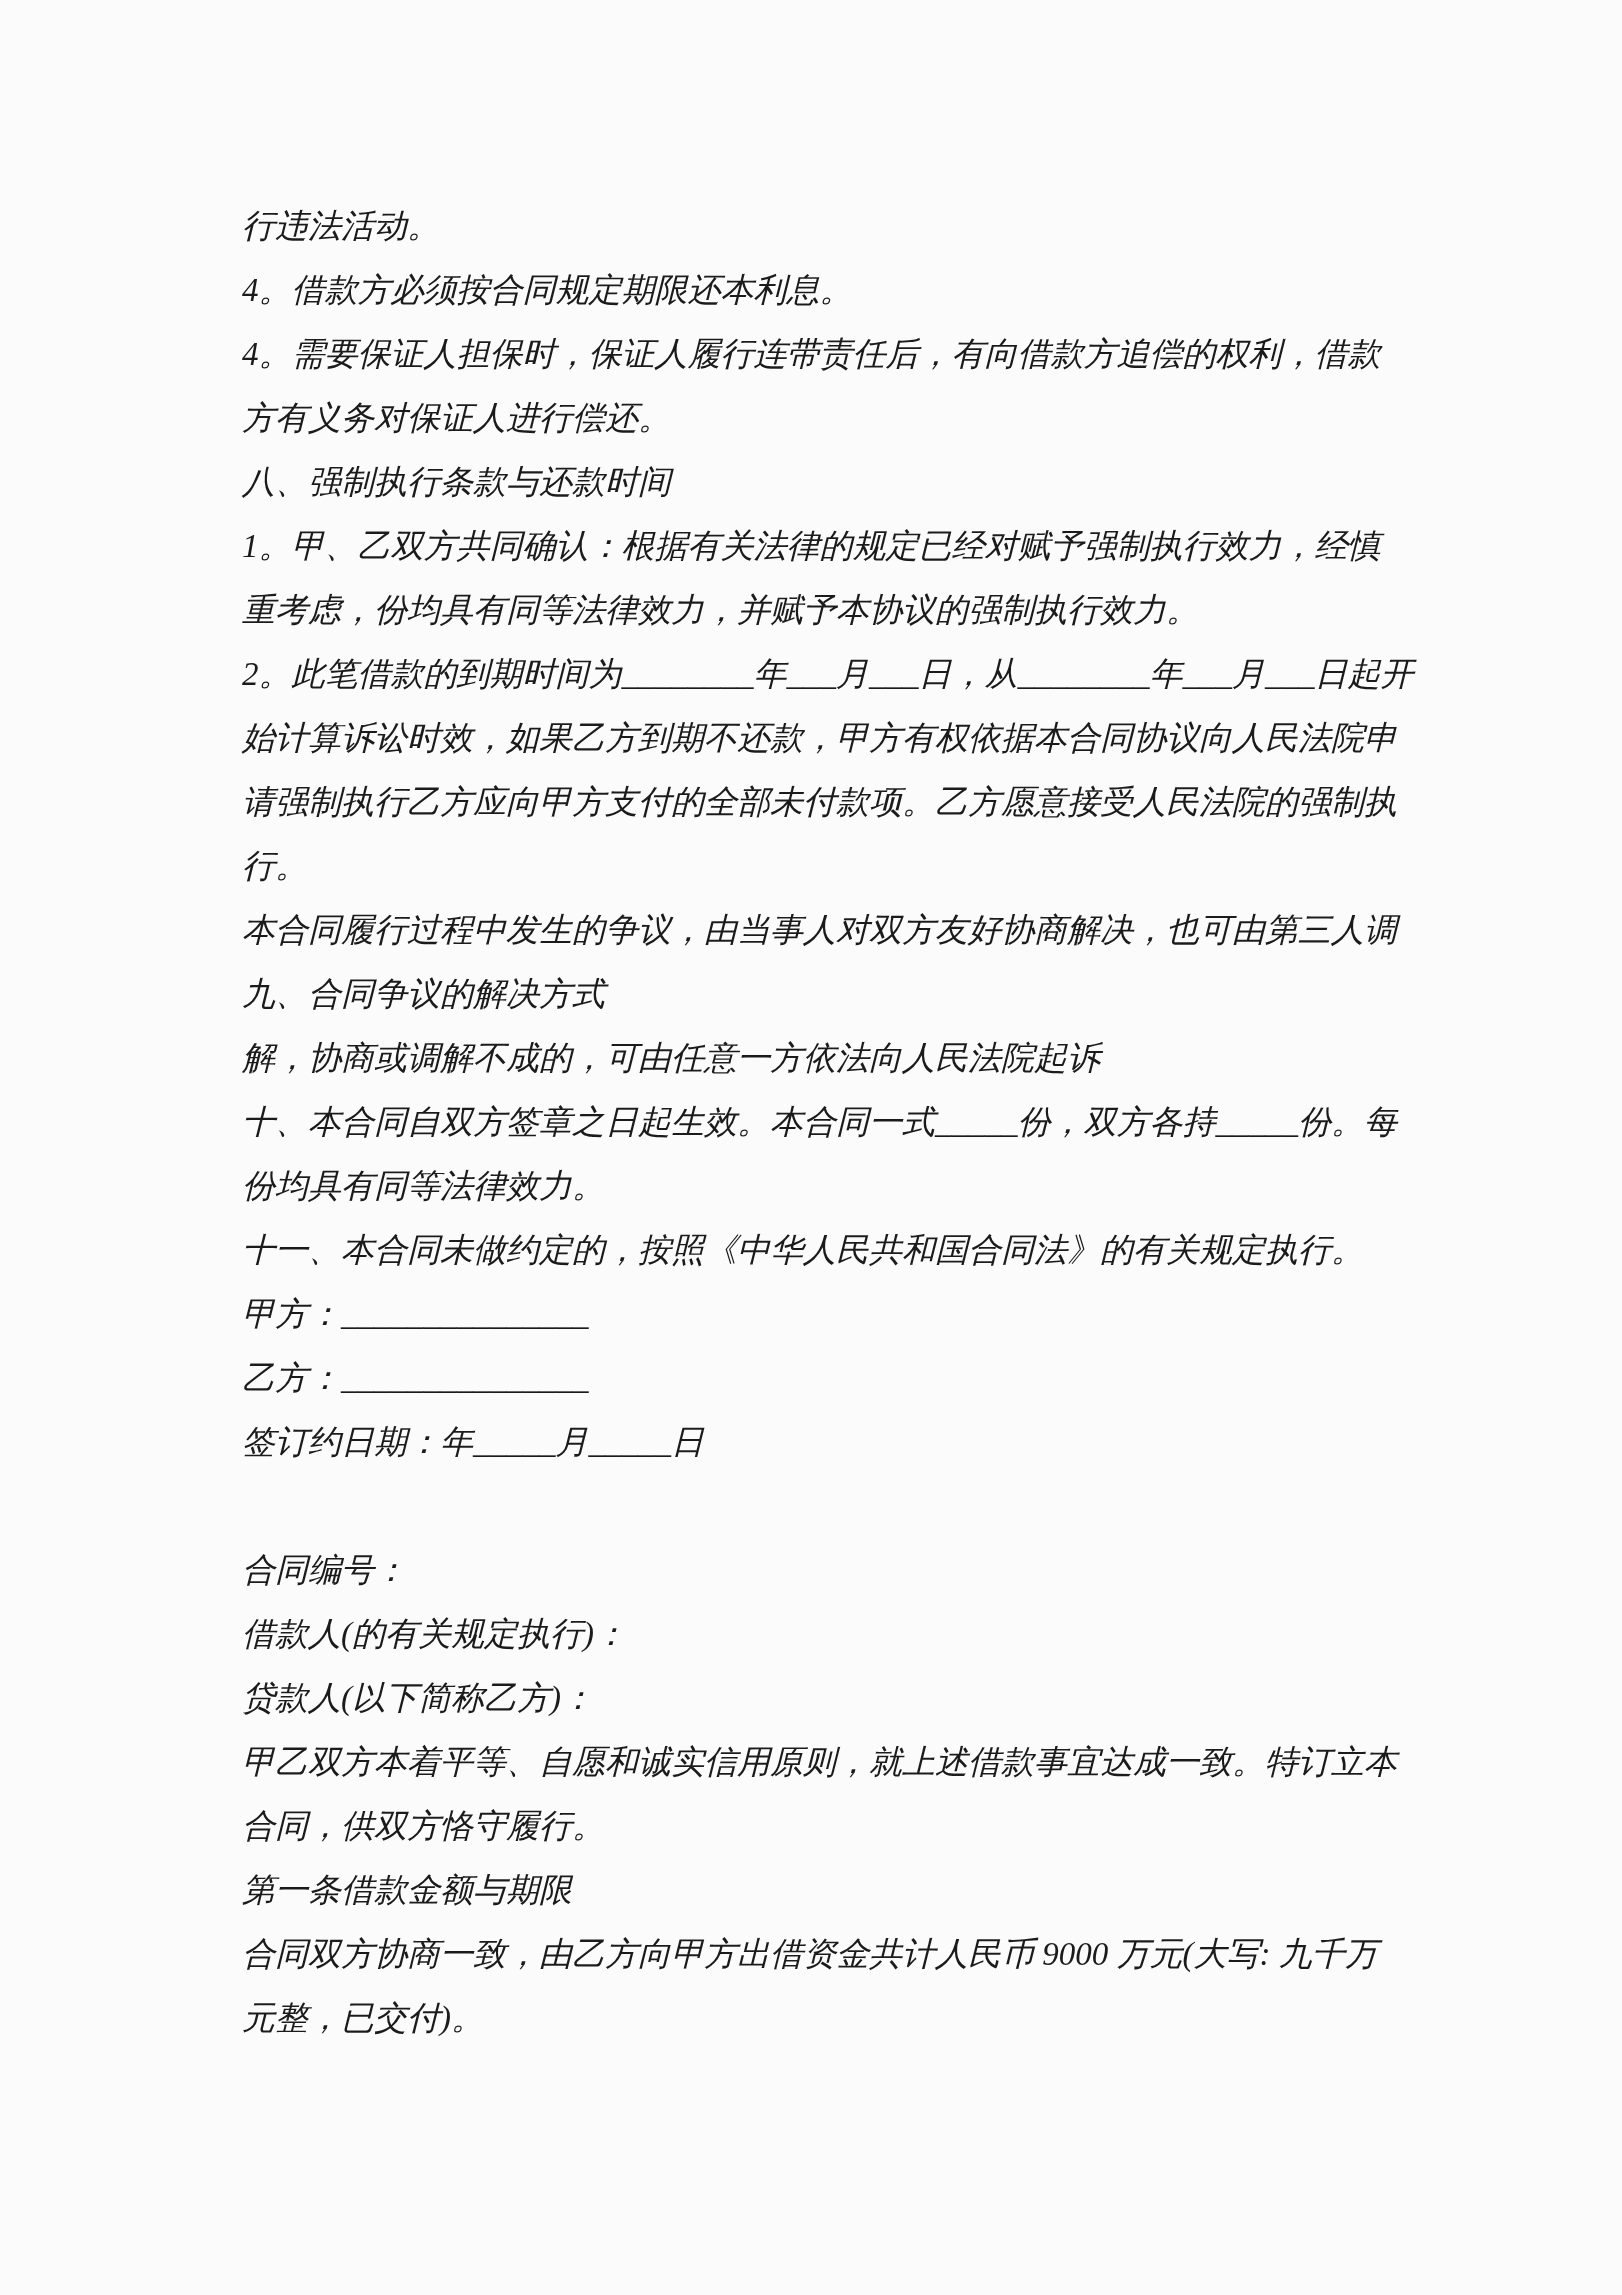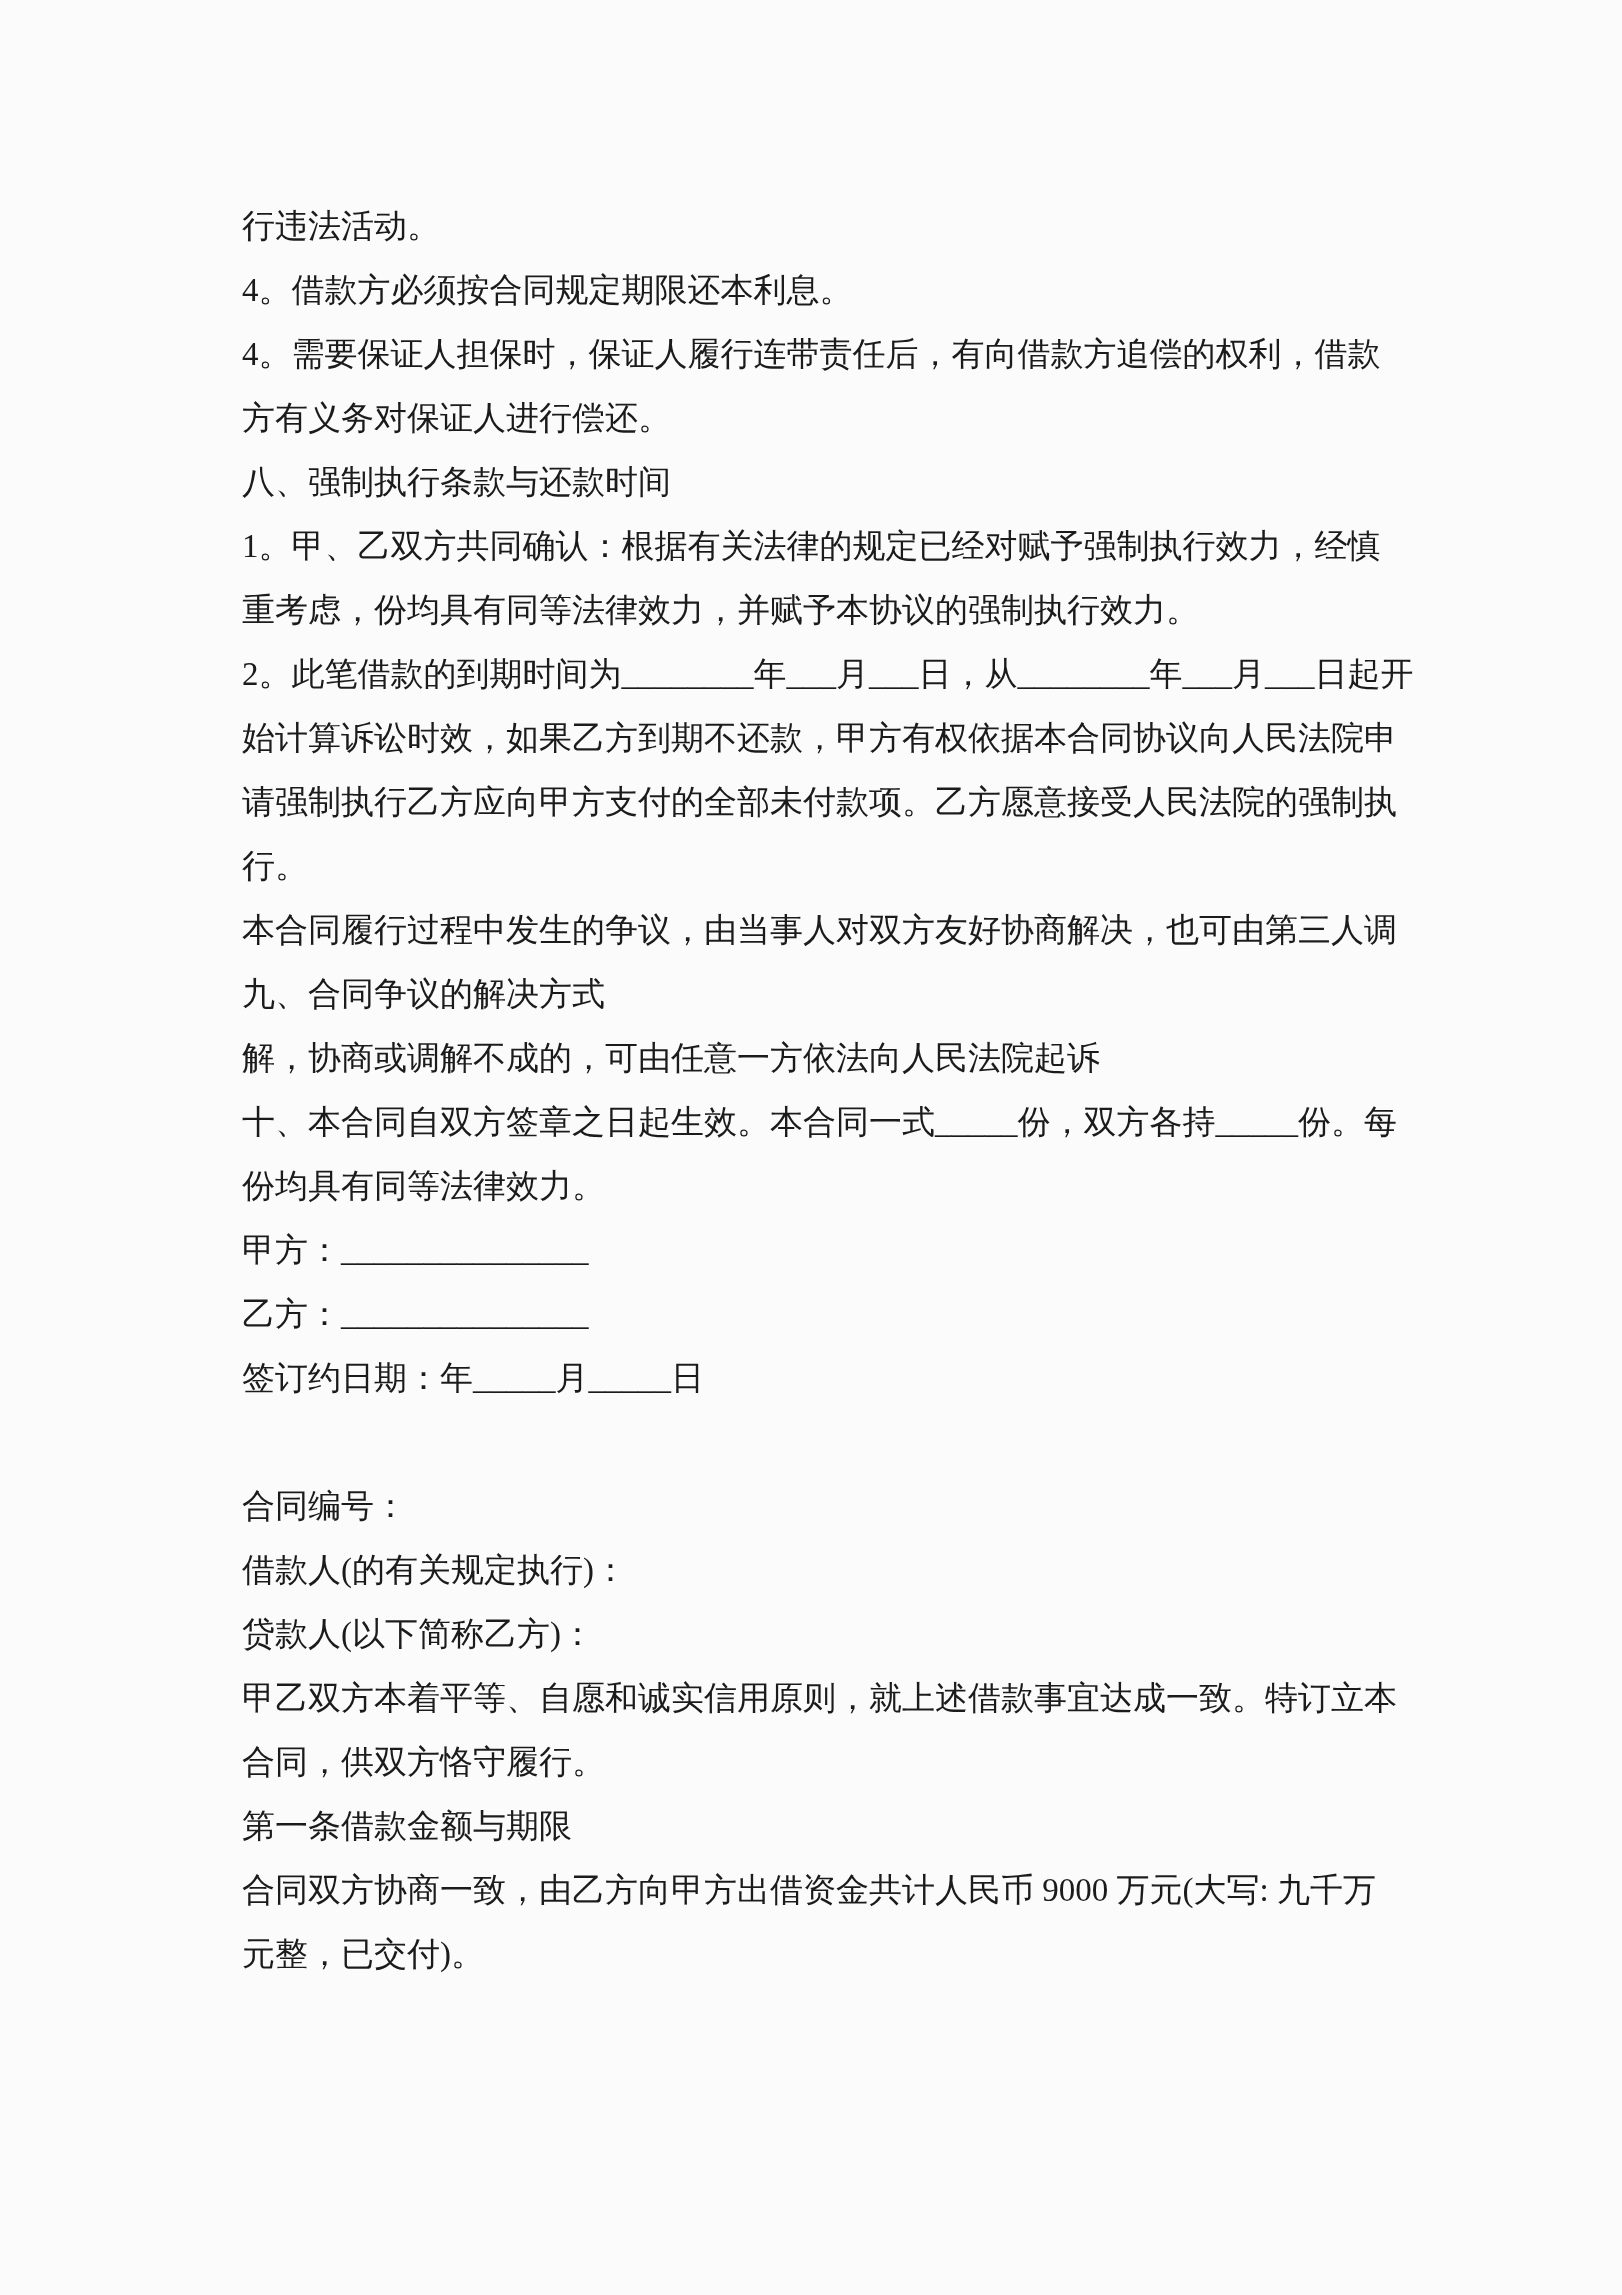--- a/index.html
+++ b/index.html
@@ -7,20 +7,21 @@
     padding: 0;
     background: #fafafa;
   }
   .page {
     position: relative;
     width: 1623px;
     height: 2295px;
     background: #fbfbfb;
     overflow: hidden;
     font-family: "Liberation Serif", "DejaVu Serif", serif;
+    font-style: italic;
   }
   .text-block {
     position: absolute;
     left: 242px;
     top: 194px;
     width: 1165px;
   }
   .line {
     min-height: 64px;
     line-height: 64px;
@@ -45,20 +46,21 @@
     <div class="line">重考虑，份均具有同等法律效力，并赋予本协议的强制执行效力。</div>
     <div class="line">2。此笔借款的到期时间为________年___月___日，从________年___月___日起开</div>
     <div class="line">始计算诉讼时效，如果乙方到期不还款，甲方有权依据本合同协议向人民法院申</div>
     <div class="line">请强制执行乙方应向甲方支付的全部未付款项。乙方愿意接受人民法院的强制执</div>
     <div class="line">行。</div>
     <div class="line">本合同履行过程中发生的争议，由当事人对双方友好协商解决，也可由第三人调</div>
     <div class="line">九、合同争议的解决方式</div>
     <div class="line">解，协商或调解不成的，可由任意一方依法向人民法院起诉</div>
     <div class="line">十、本合同自双方签章之日起生效。本合同一式_____份，双方各持_____份。每</div>
     <div class="line">份均具有同等法律效力。</div>
+    <div class="line">十一、本合同未做约定的，按照《中华人民共和国合同法》的有关规定执行。</div>
     <div class="line">甲方：_______________</div>
     <div class="line">乙方：_______________</div>
     <div class="line">签订约日期：年_____月_____日</div>
     <div class="line"></div>
     <div class="line">合同编号：</div>
     <div class="line">借款人(的有关规定执行)：</div>
     <div class="line">贷款人(以下简称乙方)：</div>
     <div class="line">甲乙双方本着平等、自愿和诚实信用原则，就上述借款事宜达成一致。特订立本</div>
     <div class="line">合同，供双方恪守履行。</div>
     <div class="line">第一条借款金额与期限</div>

